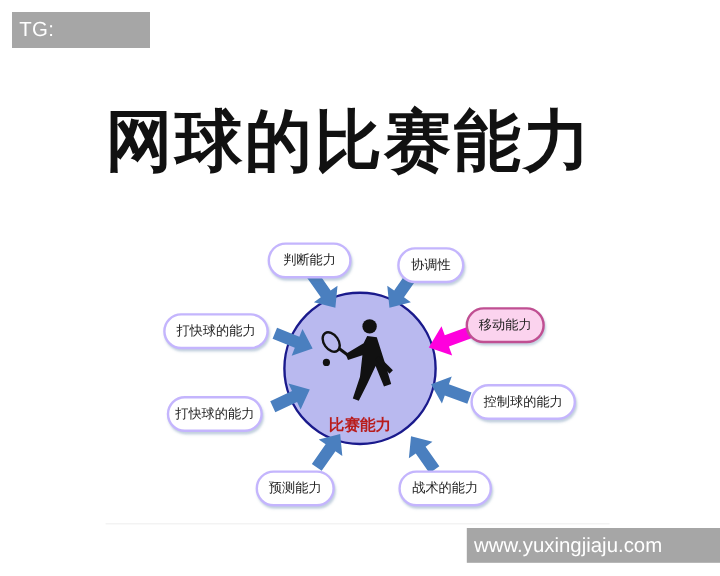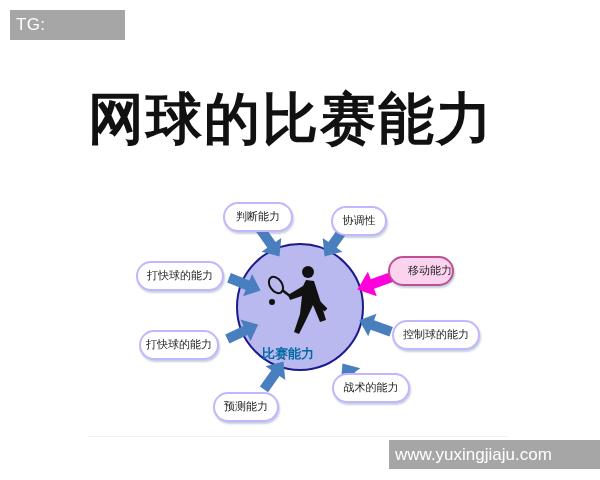--- a/index.html
+++ b/index.html
@@ -1,22 +1,22 @@
 <!DOCTYPE html>
 <html><head>
   <meta charset="utf-8">
   <style>
     html, body { margin: 0; padding: 0; }
     body { width: 600px; height: 480px; background: #ffffff; position: relative; overflow: hidden; font-family: "DejaVu Sans", sans-serif; }
     .wm-top { position: absolute; left: 10px; top: 10px; width: 115px; height: 30px; background: #a6a6a6; color: #ffffff; font-family: "Liberation Sans", sans-serif; font-size: 17px; line-height: 30px; padding-left: 6px; box-sizing: border-box; letter-spacing: 0.3px; }
     .title { position: absolute; left: 88px; top: 84px; width: 430px; height: 70px; font-family: "DejaVu Sans", sans-serif; font-weight: bold; font-size: 56px; line-height: 70px; color: #111111; letter-spacing: 2px; white-space: nowrap; }
     .diagram { position: absolute; left: 0; top: 0; width: 600px; height: 480px; }
     .node { position: absolute; height: 30px; border: 2px solid #c4b5fd; border-radius: 16px; background: #ffffff; box-sizing: border-box; font-size: 11px; color: #222; text-align: center; line-height: 26px; box-shadow: 1px 2px 2px rgba(80,120,160,0.35); white-space: nowrap; }
-    .node.pink { border-color: #c04f92; background: #fbd3ee; text-align: right; }
-    .center-label { position: absolute; left: 262px; top: 345px; width: 76px; font-size: 13px; font-weight: bold; color: #0369a1; }
+    .node.pink { border-color: #c04f92; background: #fbd3ee; }
+    .center-label { position: absolute; left: 262px; top: 345px; width: 76px; text-align: center; font-size: 13px; font-weight: bold; color: #b91c1c; }
     .divider { position: absolute; left: 88px; top: 436px; width: 420px; height: 1px; background: #f0f0f0; }
     .wm-bottom { position: absolute; left: 389px; top: 440px; width: 235px; height: 29px; background: #a6a6a6; color: #ffffff; font-family: "Liberation Sans", sans-serif; font-size: 17px; line-height: 29px; padding-left: 6px; box-sizing: border-box; }
   </style>
 </head>
 <body>
 
 <div class="wm-top">TG: MYYJJPP</div>
 
 <div class="title">网球的比赛能力</div>
 
@@ -71,17 +71,17 @@
 
 <div class="center-label">比赛能力</div>
 
 <div class="node" style="left:223px; top:202px; width:70px;">判断能力</div>
 <div class="node" style="left:331px; top:206px; width:56px;">协调性</div>
 <div class="node pink" style="left:388px; top:256px; width:66px;">移动能力</div>
 <div class="node" style="left:136px; top:261px; width:88px;">打快球的能力</div>
 <div class="node" style="left:392px; top:320px; width:88px;">控制球的能力</div>
 <div class="node" style="left:139px; top:330px; width:80px;">打快球的能力</div>
 <div class="node" style="left:213px; top:392px; width:66px;text-align:center;">预测能力</div>
-<div class="node" style="left:332px; top:373px; width:78px;">战术的能力</div>
+<div class="node" style="left:332px; top:392px; width:78px;">战术的能力</div>
 
 <div class="divider"></div>
 
 <div class="wm-bottom">www.yuxingjiaju.com</div>
 
 </body></html>

